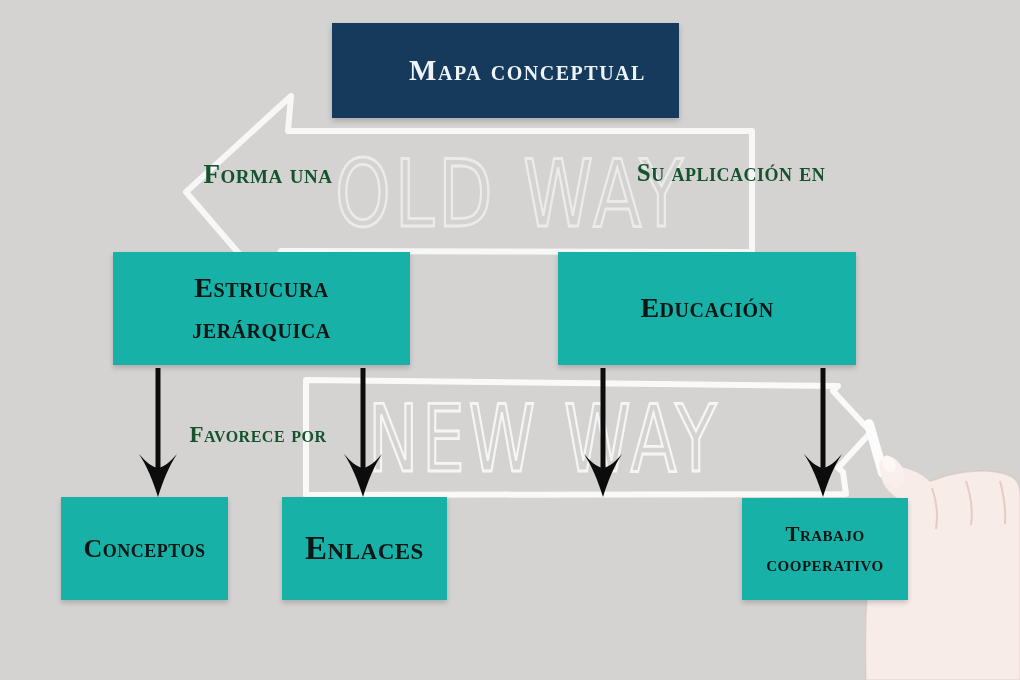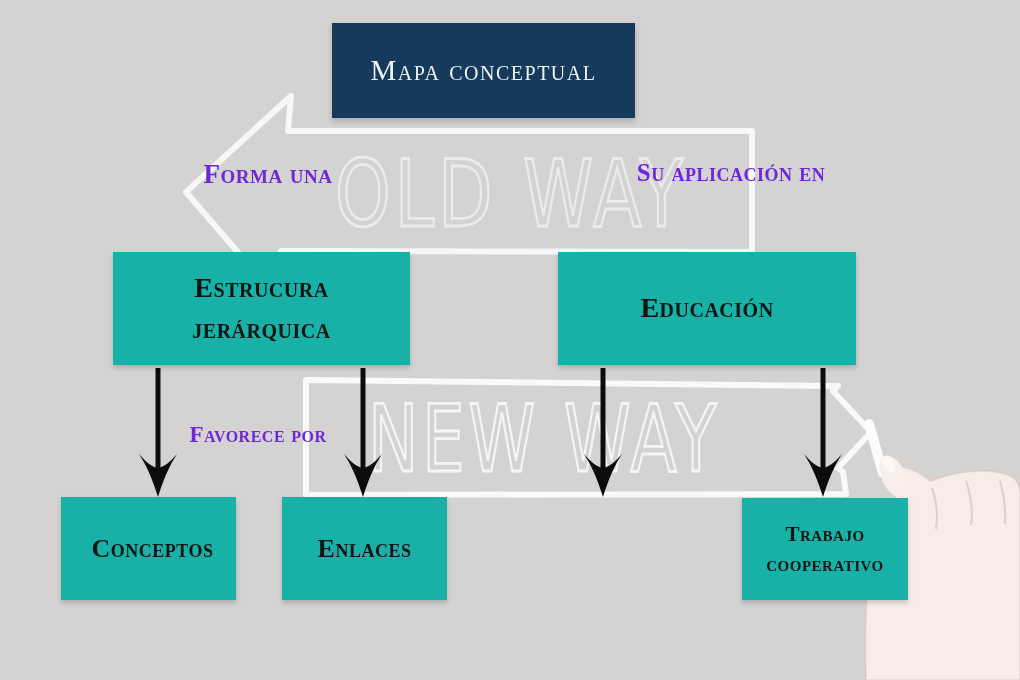--- a/index.html
+++ b/index.html
@@ -20,40 +20,41 @@
     align-items:center;justify-content:center;
     text-align:center;
     color:#0b1514;
     font-variant:small-caps;
     font-weight:700;
     box-shadow:0 3px 5px rgba(0,0,0,0.18);
   }
   .node .ln{display:block;line-height:1.45;letter-spacing:0.5px;}
   #node-estructura{left:113px;top:252px;width:297px;height:113px;font-size:28px;justify-content:center;}
   #node-educacion {left:558px;top:252px;width:298px;height:113px;font-size:28px;}
-  #node-conceptos {left:61px; top:497px;width:167px;height:103px;font-size:26px;padding-left:8px;}
-  #node-enlaces   {left:282px;top:497px;width:165px;height:103px;font-size:26px;}
+  #node-conceptos {left:61px; top:497px;width:167px;height:103px;font-size:26px;}
+  #node-enlaces   {left:282px;top:497px;width:165px;height:103px;font-size:33px;}
   #node-aprendizaje{left:519px;top:498px;width:173px;height:102px;font-size:21px;}
   #node-trabajo   {left:742px;top:498px;width:166px;height:102px;font-size:21px;}
   
   .title-box{
     position:absolute;left:332px;top:23px;width:303px;height:95px;
     background:#163a5c;
     display:flex;align-items:center;justify-content:center;
     color:#eef3f7;
-    font-variant:small-caps;font-weight:400;font-size:29px;
+    font-variant:small-caps;font-weight:700;font-size:29px;
     letter-spacing:1.5px;
     box-shadow:0 3px 6px rgba(0,0,0,0.2);
+    padding-left:44px;
   }
   
   .link-label{
     position:absolute;
     transform:translate(-50%,-50%);
     white-space:nowrap;
-    color:#6d28d9;
+    color:#14532d;
     font-variant:small-caps;font-weight:700;
     letter-spacing:0.5px;
     text-align:center;
   }
   #lbl-forma      {left:268px;top:174px;font-size:27px;}
   #lbl-aplicacion {left:731px;top:173px;font-size:25px;}
   #lbl-compuesta  {left:258px;top:435px;font-size:23px;}
   #lbl-favorece   {left:712px;top:432px;font-size:23px;}
   
   .chalk-shape{fill:none;stroke:#ffffff;stroke-width:6;stroke-linejoin:round;stroke-linecap:round;}

